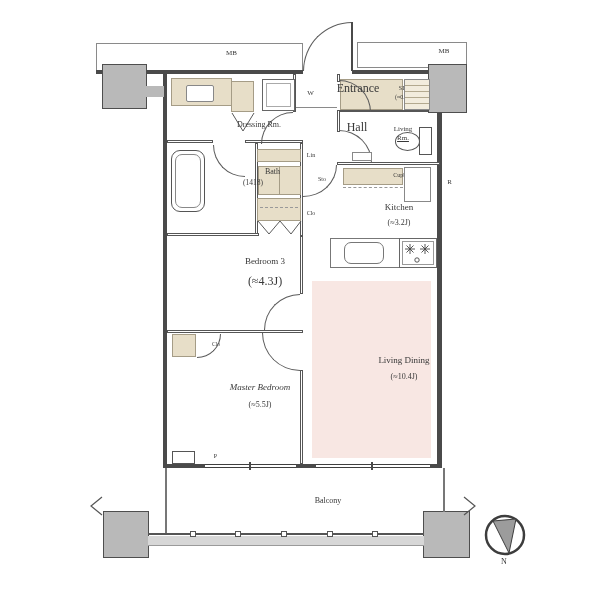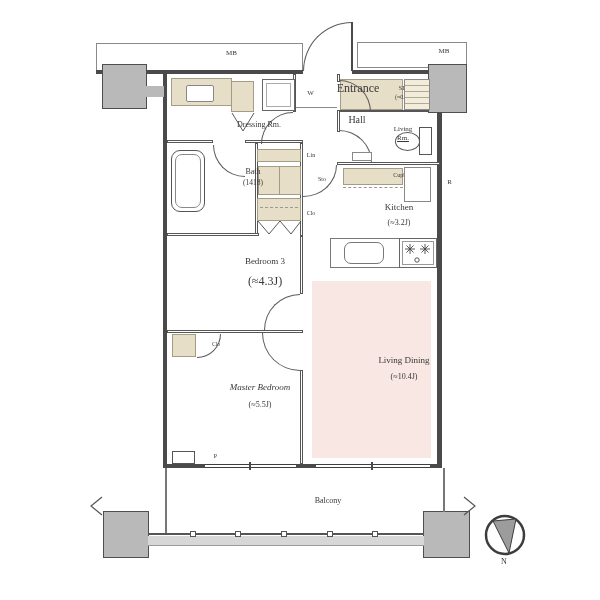--- a/index.html
+++ b/index.html
@@ -149,24 +149,24 @@
       <line x1="421.5" y1="245.5" x2="428.5" y2="252.5"></line>
         <line x1="428.5" y1="245.5" x2="421.5" y2="252.5"></line>
     </g>
     <circle cx="417" cy="260" r="2.2" fill="none" stroke="#444" stroke-width="0.9"></circle>
     <polyline points="102,497 91,506 102,515" fill="none" stroke="#555" stroke-width="1.2"></polyline>
     <polyline points="464,497 475,506 464,515" fill="none" stroke="#555" stroke-width="1.2"></polyline>
   </svg>
 
   <div class="lbl" style="left:172px;top:121px;width:110px;font-size:8px;">Dressing Rm.</div>
   <div class="lbl" style="left:297px;top:82px;width:58px;font-size:12px;">Entrance</div>
-  <div class="lbl" style="left:308px;top:114px;width:34px;font-size:10px;">Hall</div>
+  <div class="lbl" style="left:308px;top:121px;width:34px;font-size:12px;">Hall</div>
   <div class="lbl" style="left:348px;top:126px;width:46px;font-size:7px;">Living</div>
   <div class="lbl" style="left:348px;top:135px;width:46px;font-size:7px;text-decoration:underline;">Rm.</div>
-  <div class="lbl" style="left:194px;top:168px;width:54px;font-size:8px;">Bath</div>
+  <div class="lbl" style="left:194px;top:168px;width:54px;font-size:8px;text-align:right;">Bath</div>
   <div class="lbl" style="left:194px;top:179px;width:54px;font-size:7.5px;">(1418)</div>
   <div class="lbl" style="left:330px;top:203px;width:74px;font-size:9px;">Kitchen</div>
   <div class="lbl" style="left:330px;top:219px;width:74px;font-size:8px;">(≈3.2J)</div>
   <div class="lbl" style="left:192px;top:257px;width:82px;font-size:9px;">Bedroom 3</div>
   <div class="lbl" style="left:192px;top:275px;width:82px;font-size:12px;">(≈4.3J)</div>
   <div class="lbl" style="left:167px;top:383px;width:122px;font-size:9px;font-style:italic;">Master Bedroom</div>
   <div class="lbl" style="left:167px;top:401px;width:122px;font-size:8px;">(≈5.5J)</div>
   <div class="lbl" style="left:330px;top:356px;width:84px;font-size:9px;">Living Dining</div>
   <div class="lbl" style="left:330px;top:373px;width:84px;font-size:8px;">(≈10.4J)</div>
   <div class="lbl" style="left:264px;top:497px;width:64px;font-size:8px;">Balcony</div>

